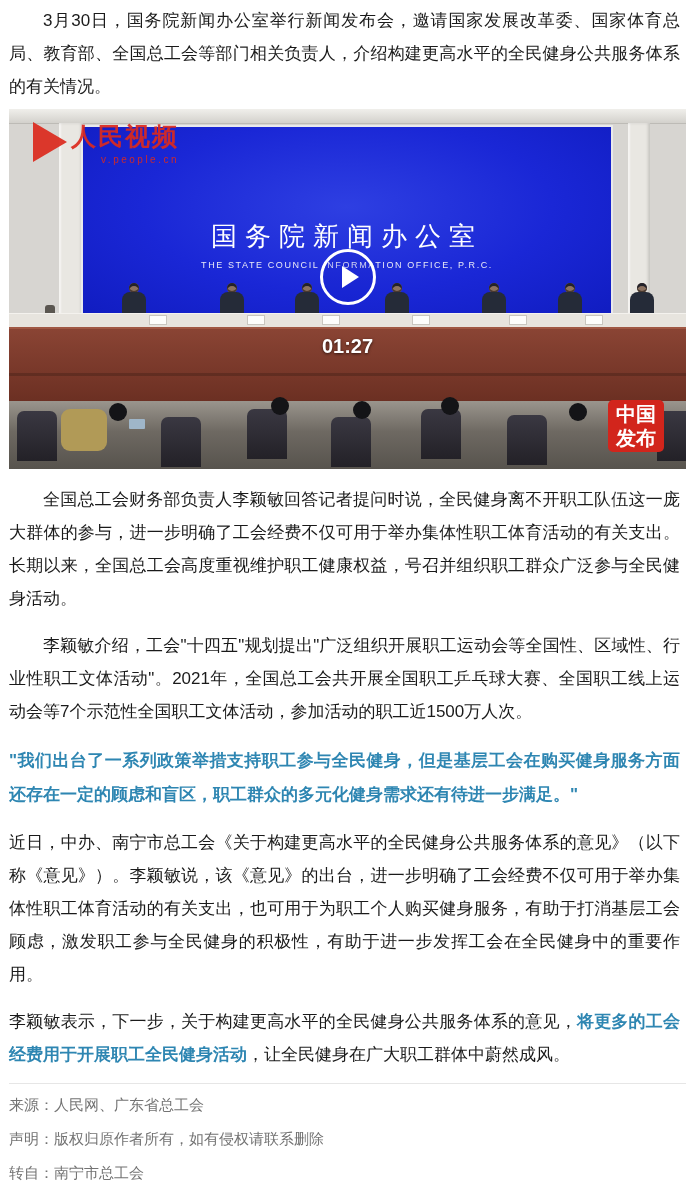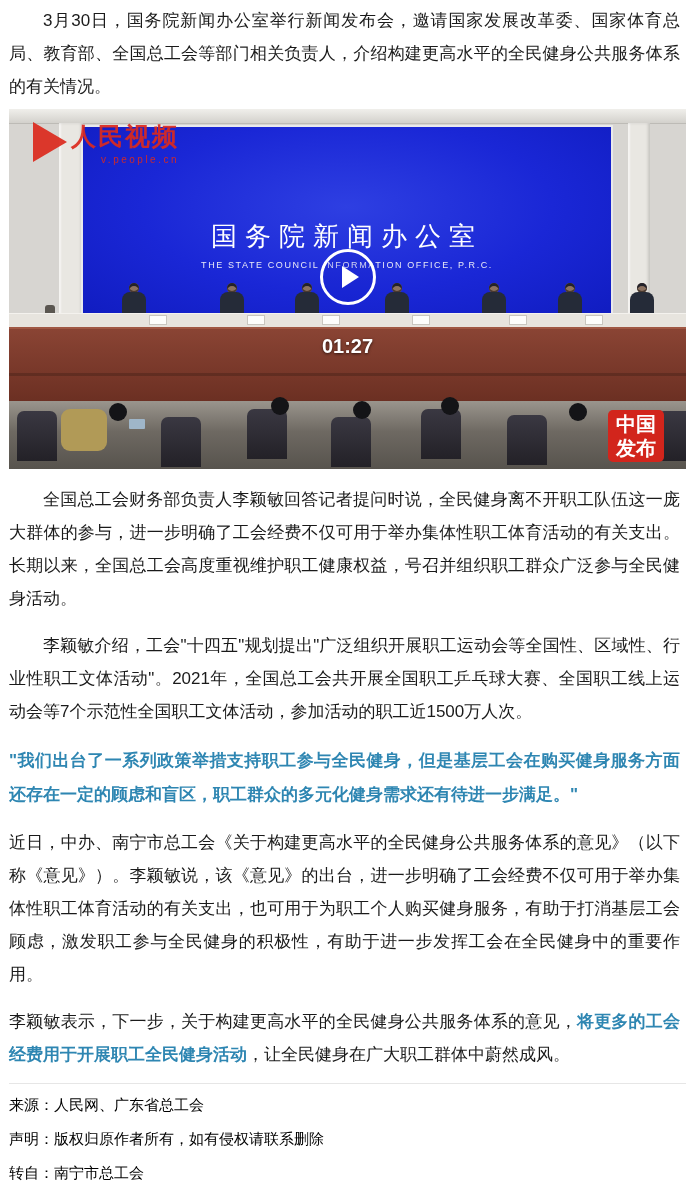--- a/index.html
+++ b/index.html
@@ -99,30 +99,30 @@
   }
   .vp-play-tri{position:absolute;left:19px;top:14px;width:0;height:0;
     border-left:17px solid #ffffff;border-top:11px solid transparent;border-bottom:11px solid transparent;}
   .vp-time{
     position:absolute;left:0;top:196px;width:100%;text-align:center;
     color:#ffffff;font-size:20px;font-weight:bold;
     text-shadow:0 1px 3px rgba(0,0,0,.65);
     margin-top:30px;
   }
   .vp-badge{
-    position:absolute;right:22px;bottom:7px;width:56px;height:52px;
+    position:absolute;right:22px;bottom:17px;width:56px;height:52px;
     background:#d2251c;border-radius:5px;color:#ffffff;
     font-size:20px;font-weight:bold;line-height:24px;text-align:center;
     padding-top:2px;box-sizing:border-box;
   }
 
   
   .divider{border:none;border-top:1px solid #e6e6e6;margin:12px 0 0 0;}
   .footer{padding:4px 0 6px 0;}
-  .footer-line{font-size:15px;line-height:34px;color:#000000;}
+  .footer-line{font-size:15px;line-height:34px;color:#737373;}
 </style>
 </head>
 <body>
 
 <div class="content">
 
   <p class="para first indent">3月30日，国务院新闻办公室举行新闻发布会，邀请国家发展改革委、国家体育总局、教育部、全国总工会等部门相关负责人，介绍构建更高水平的全民健身公共服务体系的有关情况。</p>
 
   <div class="video">
     <div class="vp-ceiling"></div>

